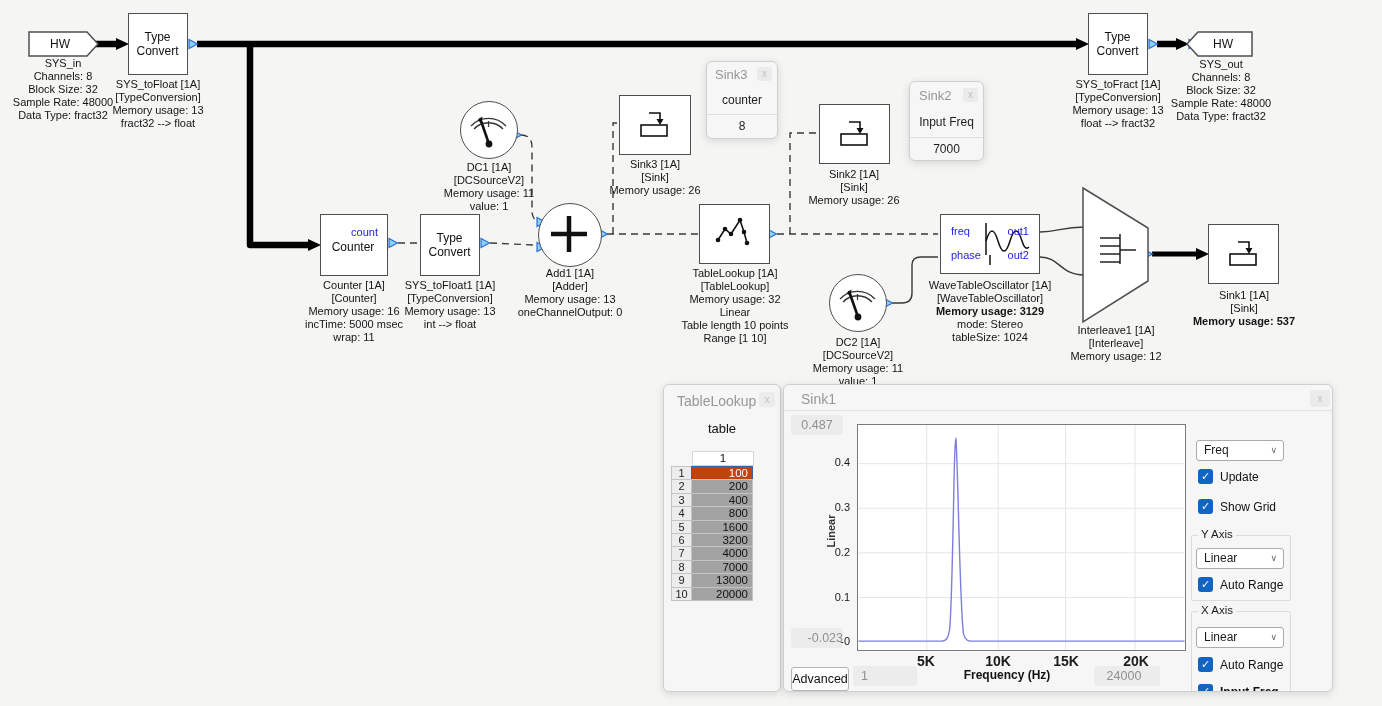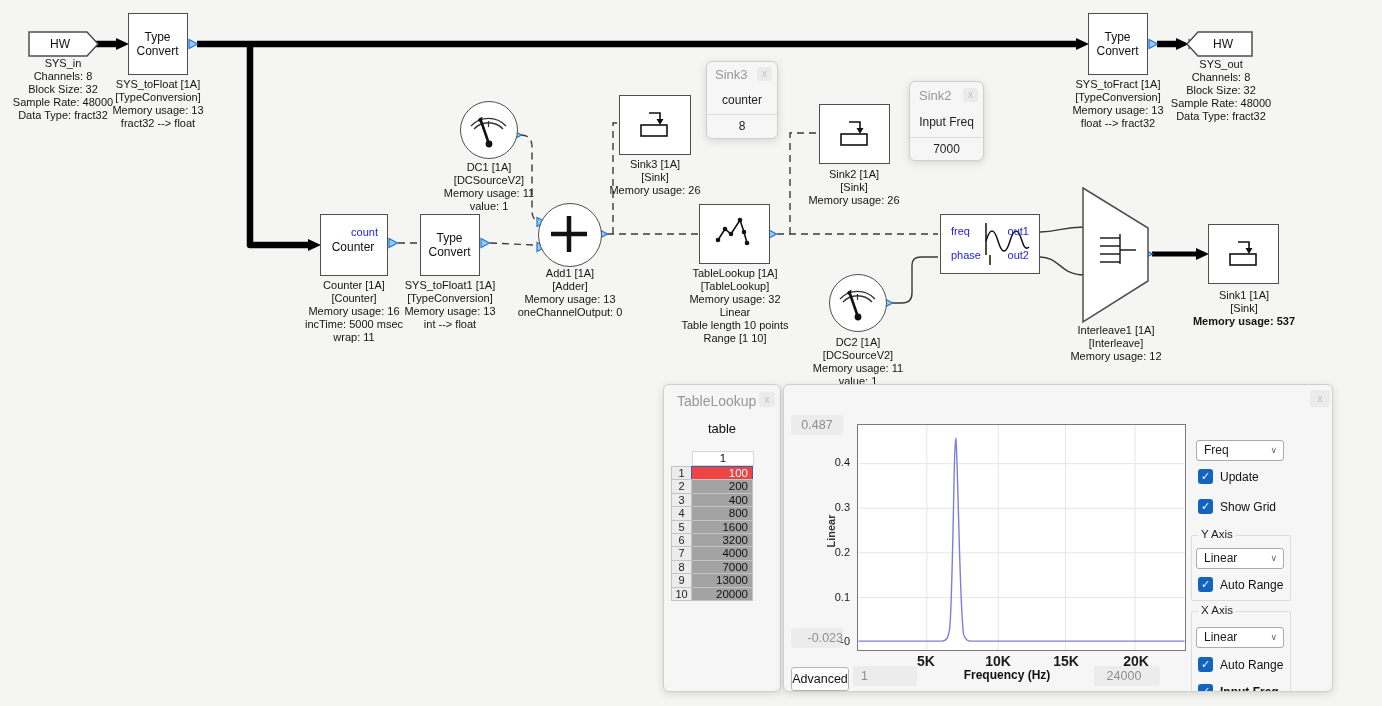--- a/index.html
+++ b/index.html
@@ -22,21 +22,21 @@
             font-size:10px; text-align:center; line-height:15px; }
   .divider { position:absolute; left:0; right:0; border-top:1px solid #ddd; }
   .fieldval { position:absolute; width:100%; text-align:center; font-size:12px; color:#1d1d1d; }
 
   
   .lkrow { position:absolute; display:flex; }
   .lkidx { width:21px; height:14.4px; background:#ececec; border:1px solid #c4c4c4; font-size:11px;
            text-align:center; line-height:13px; color:#222; }
   .lkval { width:62px; height:14.4px; background:#a3a3a3; border:1px solid #c4c4c4; margin-left:-1px;
            font-size:11.5px; text-align:right; line-height:13px; padding-right:4px; color:#111; }
-  .lkrow.sel .lkval { background:#ef4444; border-color:#2e63b0; color:#fff; }
+  .lkrow.sel .lkval { background:#c2410c; border-color:#2e63b0; color:#fff; }
 
   
   .grayfield { position:absolute; background:#ececec; border-radius:3px; color:#8f8f8f; font-size:12.5px; }
   .ytick { position:absolute; width:40px; text-align:right; font-size:11px; font-weight:normal; color:#1a1a1a; }
   .xtick { position:absolute; transform:translateX(-50%); font-size:14px; font-weight:bold; color:#1a1a1a; }
   .group { position:absolute; border:1px solid #dcdcdc; border-radius:2px; }
   .legend { position:absolute; top:-8px; left:6px; background:#f6f6f6; padding:0 3px; font-size:11.5px; color:#1c1c1c; }
   .cbrow { position:absolute; display:flex; align-items:center; }
   .cb { width:15px; height:15px; background:#1165c0; border-radius:3px; color:#fff; font-size:11px;
         line-height:15px; text-align:center; }
@@ -259,20 +259,27 @@
     <svg style="position:absolute;left:40px;top:6px" width="52" height="48">
       <line x1="5" y1="2" x2="5" y2="34" stroke="#111" stroke-width="1.5"></line>
       <path d="M5 20 Q11 0 17 20 Q23 40 29 20 Q35 0 41 20 Q44 30 48 26" fill="none" stroke="#111" stroke-width="1.5"></path>
       <line x1="9" y1="34" x2="9" y2="44" stroke="#111" stroke-width="1.5"></line>
     </svg>
   </div>
   <div class="portlabel" style="left:951px;top:225px">freq</div>
   <div class="portlabel" style="left:951px;top:249px">phase</div>
   <div class="portlabel" style="left:999px;top:225px;width:30px;text-align:right">out1</div>
   <div class="portlabel" style="left:999px;top:249px;width:30px;text-align:right">out2</div>
+  <div class="caption" style="left:990px;top:279px">
+    <div>WaveTableOscillator [1A]</div>
+      <div>[WaveTableOscillator]</div>
+    <div class="b">Memory usage: 3129</div>
+      <div>mode: Stereo</div>
+    <div>tableSize: 1024</div>
+  </div>
 
   <svg style="position:absolute;left:1080px;top:186px;z-index:2" width="74" height="142">
     <polygon points="3,2 68,42 68,95 3,136" fill="#fff" stroke="#4f4f4f" stroke-width="1.5"></polygon>
     <g stroke="#111" stroke-width="1.4">
       <line x1="40" y1="48" x2="40" y2="78"></line>
       <line x1="20" y1="52" x2="40" y2="52"></line>
         <line x1="20" y1="60" x2="40" y2="60"></line>
       <line x1="20" y1="68" x2="40" y2="68"></line>
         <line x1="20" y1="76" x2="40" y2="76"></line>
       <line x1="40" y1="64" x2="56" y2="64"></line>
@@ -382,20 +389,23 @@
         <div class="lkidx">9</div>
         <div class="lkval">13000</div>
       </div>
     <div class="lkrow" style="left:7px;top:201.6px">
         <div class="lkidx">10</div>
         <div class="lkval">20000</div>
       </div>
   </div>
 
   <div class="panel" style="left:783px;top:384px;width:550px;height:308px">
+    <div style="position:absolute;left:0;top:0;width:100%;height:26px;border-bottom:1px solid #e3e3e3">
+      <div class="ptitle" style="left:17px;top:6px">Sink1</div>
+    </div>
     <div class="pclose" style="left:526px;top:5px;width:20px;height:17px;line-height:17px">x</div>
 
     <div class="grayfield" style="left:7px;top:30px;width:52px;height:20px;text-align:center;line-height:20px">0.487</div>
     <div class="grayfield" style="left:7px;top:243px;width:52px;height:20px;text-align:right;line-height:20px">-0.023</div>
 
     <div class="ytick" style="left:26px;top:71px">0.4</div>
     <div class="ytick" style="left:26px;top:116px">0.3</div>
     <div class="ytick" style="left:26px;top:161px">0.2</div>
     <div class="ytick" style="left:26px;top:206px">0.1</div>
     <div class="ytick" style="left:26px;top:250px">-0</div>

